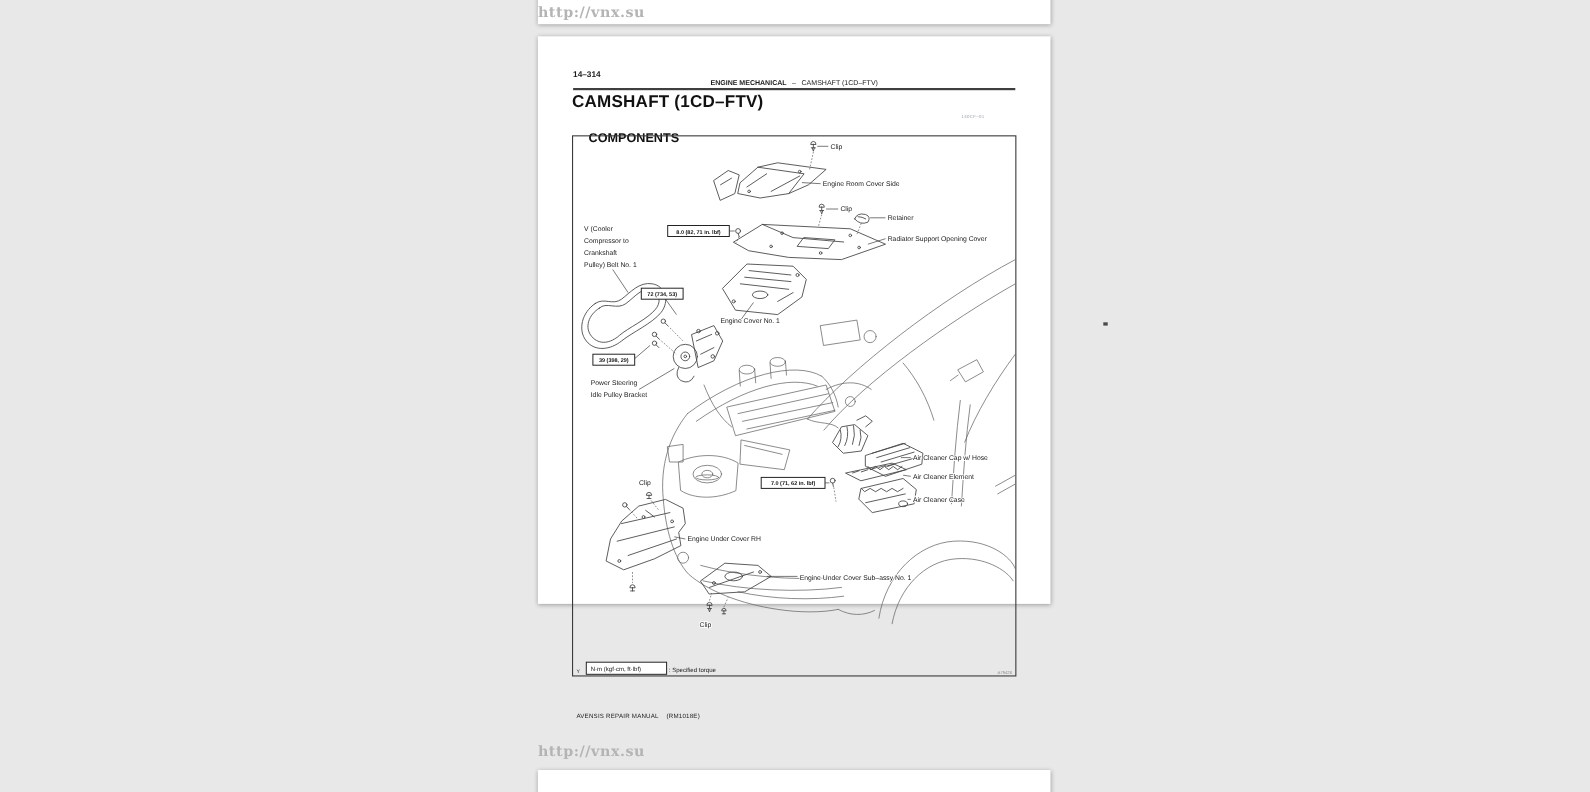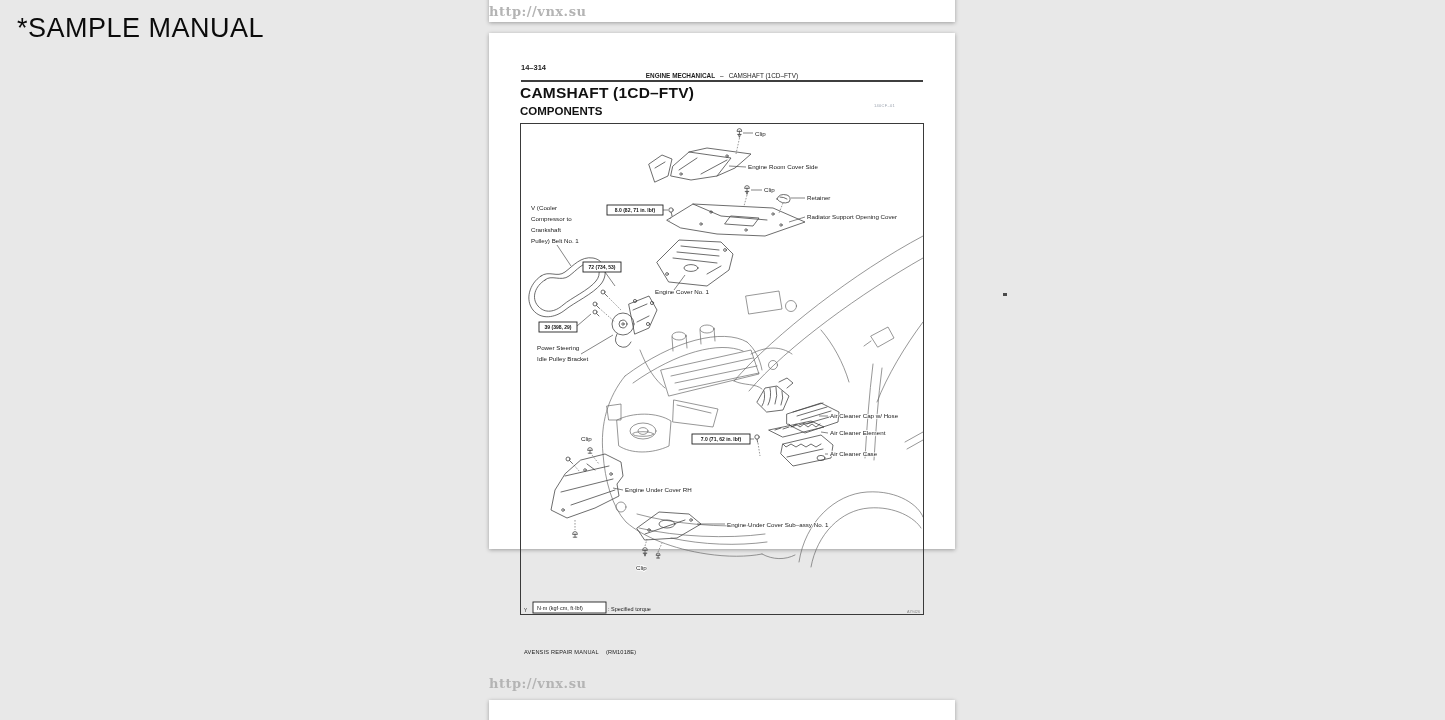--- a/index.html
+++ b/index.html
@@ -32,21 +32,21 @@
   .wm-bottom{top:643px;}
 
   
   .pagenum{position:absolute;left:32px;top:30px;font-size:7.5px;font-weight:bold;color:#1c1c1c;}
   .runhead{position:absolute;left:32px;top:39px;width:402px;text-align:center;font-size:6.4px;color:#1c1c1c;white-space:nowrap;}
   .runhead .rh-bold{font-weight:bold;}
   .runhead .rh-dash{margin:0 5px;}
   .rule{position:absolute;left:32px;top:47px;width:402px;height:2px;background:#3f3f3f;}
   .title-h1{position:absolute;left:31px;top:51px;margin:0;font-size:15.5px;font-weight:bold;color:#111;letter-spacing:.2px;}
   .section-code{position:absolute;left:385px;top:70px;font-size:4px;color:#9aa2ae;letter-spacing:.3px;}
-  .title-h2{position:absolute;left:31px;top:72px;margin:0;font-size:11.5px;font-weight:bold;color:#111;}
+  .title-h2{position:absolute;left:31px;top:72px;margin:15px;font-size:11.5px;font-weight:bold;color:#111;}
   .figure-box{position:absolute;left:31px;top:90px;width:402px;height:490px;border:1px solid #3a3a3a;}
   .figure-box svg{display:block;width:402px;height:490px;}
   .pfooter{position:absolute;left:35px;top:616px;font-size:5.6px;color:#222;letter-spacing:.2px;}
   .pfooter .fcode{margin-left:7px;}
 
   
   .car path, .car circle, .car ellipse{fill:none;stroke:#6a6a6a;stroke-width:.7;stroke-linecap:round;stroke-linejoin:round;}
   .part path, .part circle, .part ellipse, .part line{fill:none;stroke:#474747;stroke-width:.8;stroke-linecap:round;stroke-linejoin:round;}
   .leader{stroke:#333;stroke-width:.6;fill:none;}
   .dashed{stroke:#444;stroke-width:.55;fill:none;stroke-dasharray:1.6 1.4;}
@@ -54,21 +54,20 @@
   text.tq{font-family:"Liberation Sans", sans-serif;font-size:5px;font-weight:bold;fill:#111;text-anchor:middle;}
   .tqbox{fill:#ffffff;stroke:#222;stroke-width:.9;}
   text.legend-t{font-family:"Liberation Sans", sans-serif;font-size:5.5px;fill:#1a1a1a;}
   text.tiny{font-family:"Liberation Sans", sans-serif;font-size:3.8px;fill:#8a8a8a;}
 </style>
 </head>
 <body>
 
 <div class="stage">
 
-  <div class="sample-overlay">*SAMPLE MANUAL</div>
   <div class="speck"></div>
 
   <div class="page page-top">
     <div class="wm">http://vnx.su</div>
   </div>
 
   <div class="page page-main">
 
     <div class="pagenum">14–314</div>
 

